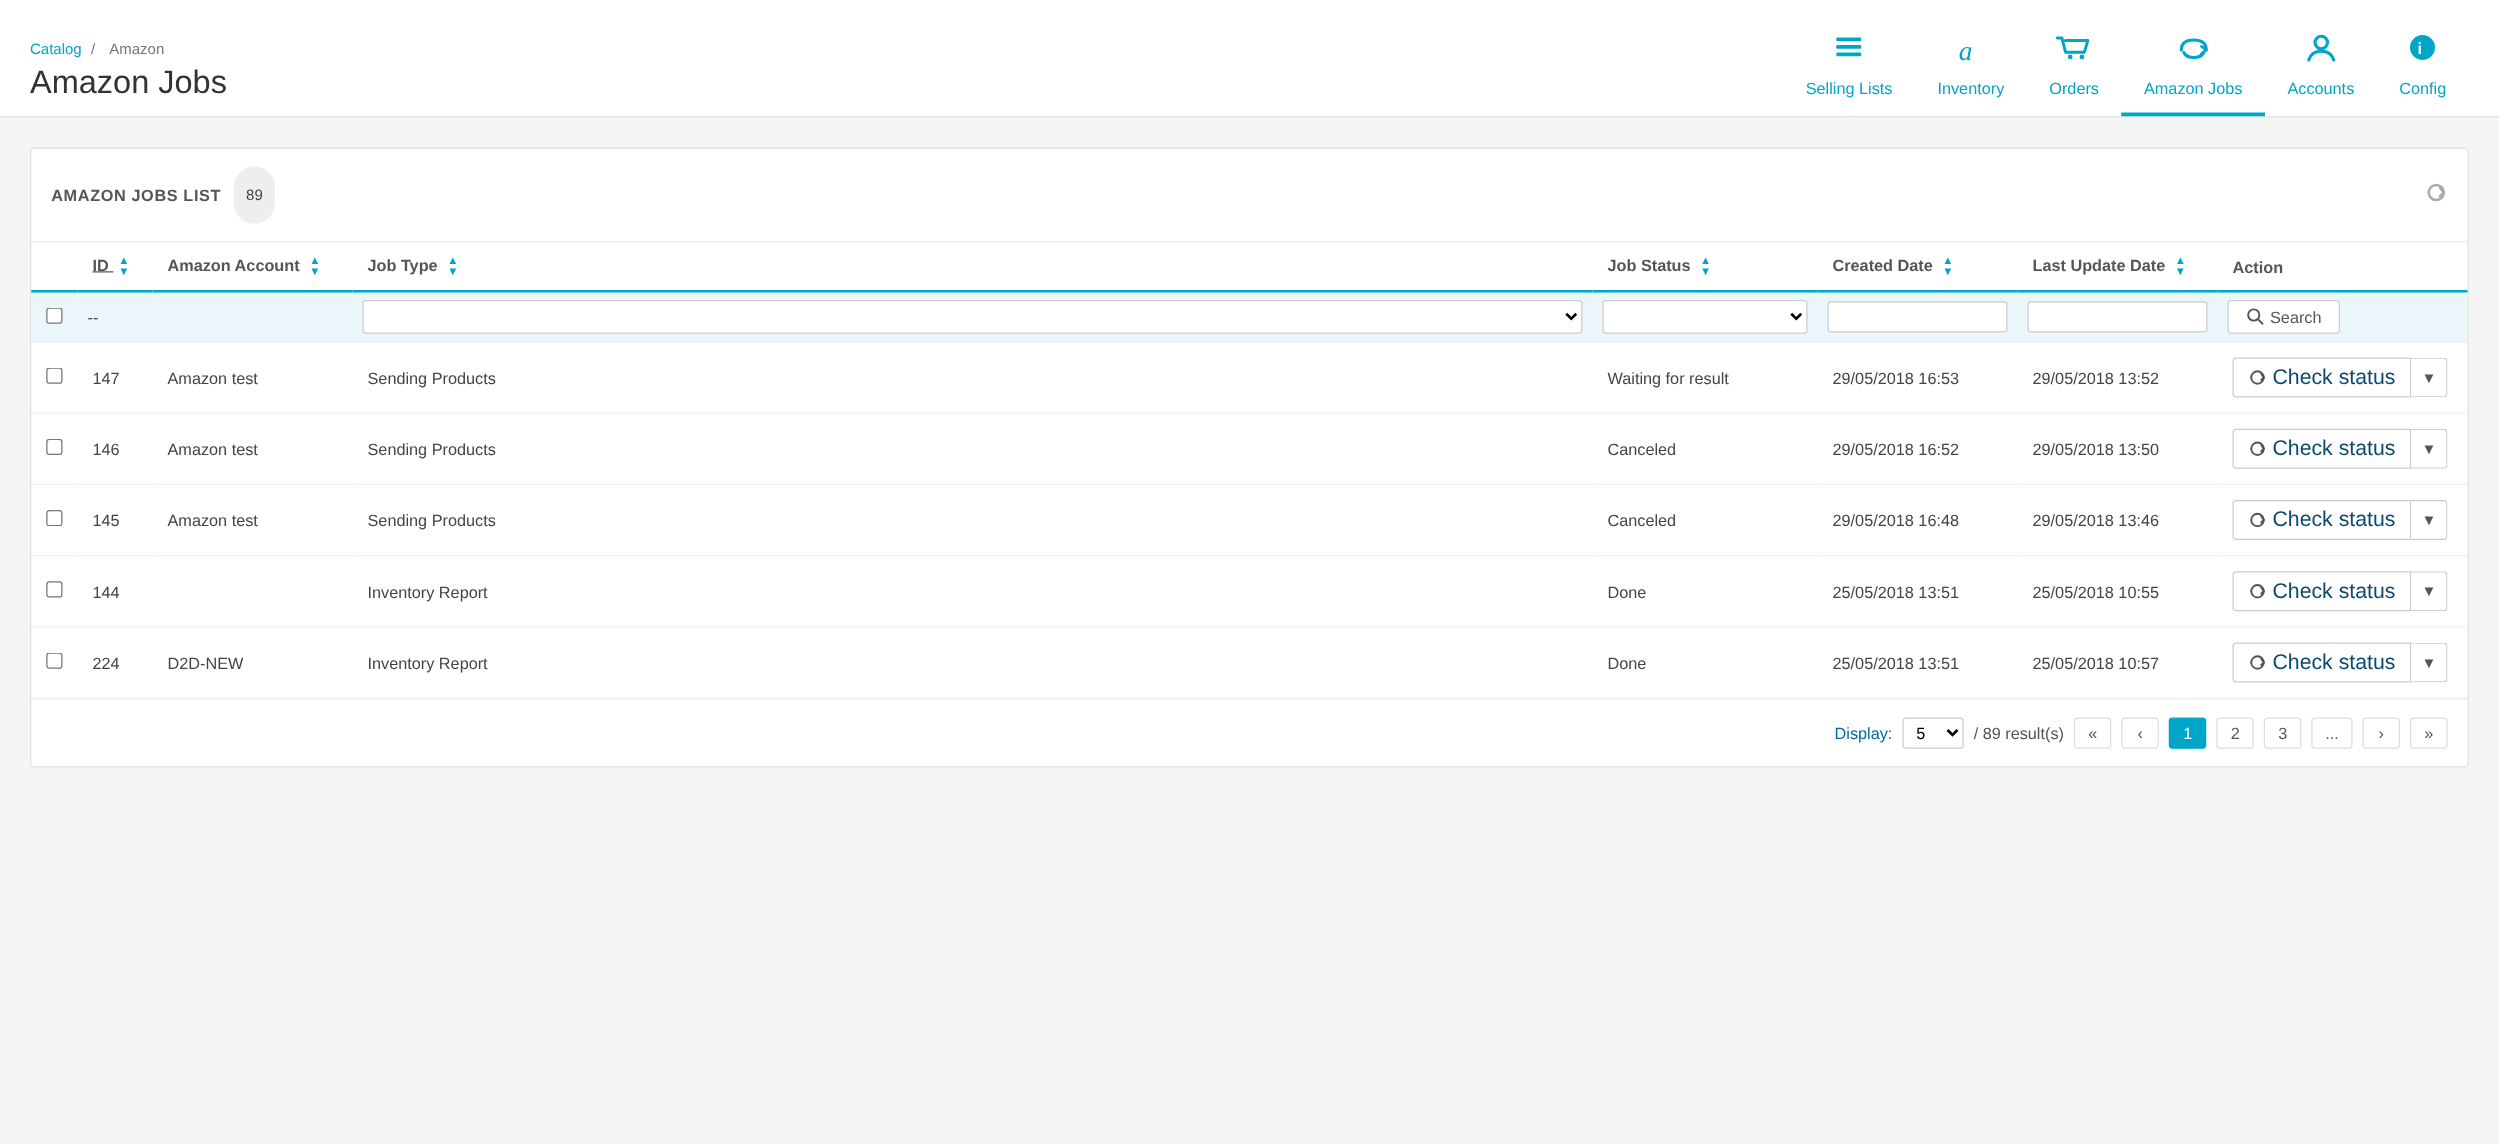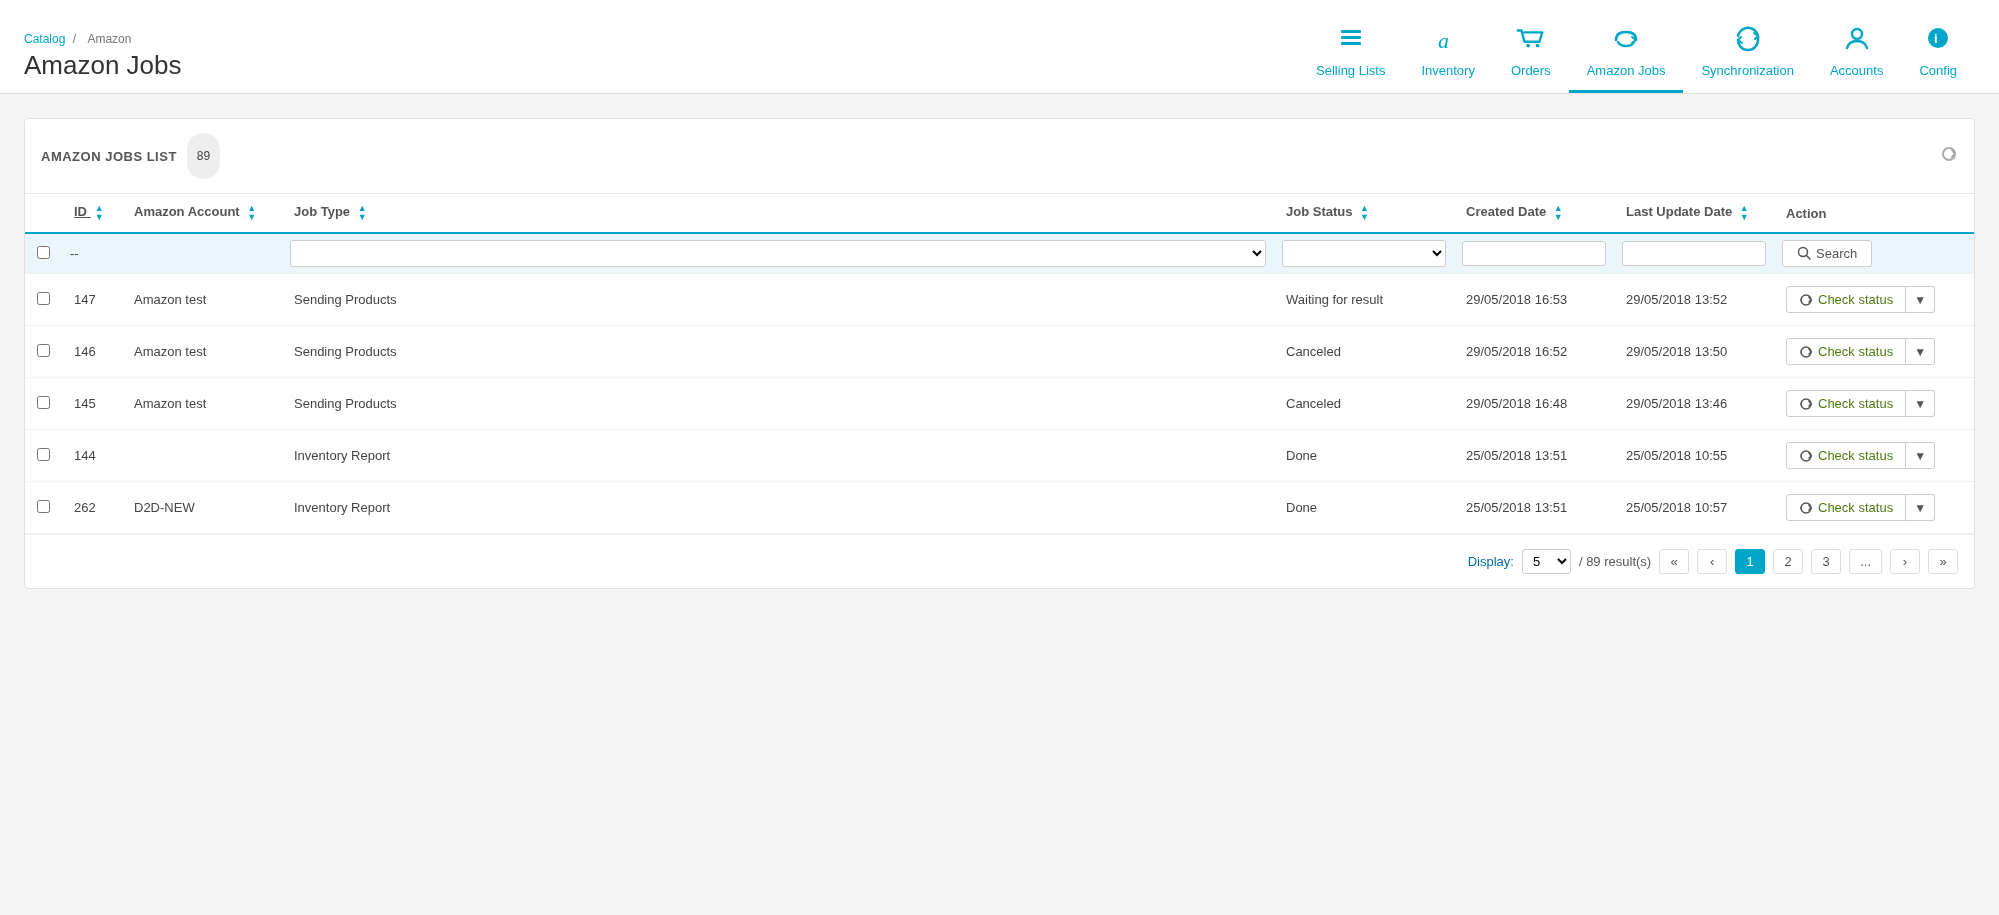--- a/index.html
+++ b/index.html
@@ -30,21 +30,21 @@
     th { text-align: left; padding: 10px 12px; font-size: 13px; font-weight: 600; color: #555; border-bottom: 2px solid #00a6c7; white-space: nowrap; }
     th .sort-icons { display: inline-flex; flex-direction: column; margin-left: 4px; vertical-align: middle; font-size: 9px; line-height: 1; color: #00a6c7; }
     td { padding: 12px 12px; font-size: 13px; color: #444; border-bottom: 1px solid #f0f0f0; vertical-align: middle; }
 
     
     .filter-row td { background: #eaf6fa; padding: 6px 8px; }
     .filter-row input, .filter-row select { border: 1px solid #ccc; border-radius: 3px; padding: 4px 6px; font-size: 13px; background: #fff; width: 100%; }
     .filter-row .search-btn { background: #fff; border: 1px solid #ccc; border-radius: 3px; padding: 5px 14px; font-size: 13px; cursor: pointer; color: #555; white-space: nowrap; display: flex; align-items: center; gap: 5px; }
 
     
-    .check-status-btn { background: #fff; border: 1px solid #ccc; border-radius: 3px 0 0 3px; padding: 5px 12px; font-size: 13px; cursor: pointer; color: #4d7c0f; display: inline-flex; align-items: center; gap: 5px; white-space: nowrap; }
+    .check-status-btn { background: #fff; border: 1px solid #ccc; border-radius: 3px 0 0 3px; padding: 5px 12px; font-size: 17px; cursor: pointer; color: #0c4a6e; display: inline-flex; align-items: center; gap: 5px; white-space: nowrap; }
     .dropdown-arrow-btn { background: #fff; border: 1px solid #ccc; border-left: none; border-radius: 0 3px 3px 0; padding: 5px 8px; cursor: pointer; color: #555; font-size: 12px; }
     .action-group { display: flex; }
 
     
     .pagination-bar { display: flex; align-items: center; justify-content: flex-end; padding: 14px 16px; gap: 8px; border-top: 1px solid #f0f0f0; }
     .pagination-label { font-size: 13px; color: #0369a1; }
     .display-select { border: 1px solid #ccc; border-radius: 3px; padding: 3px 6px; font-size: 13px; background: #fff; cursor: pointer; }
     .results-info { font-size: 13px; color: #555; }
     .page-btn { border: 1px solid #ddd; background: #fff; border-radius: 3px; padding: 4px 10px; font-size: 13px; cursor: pointer; color: #555; min-width: 30px; text-align: center; }
     .page-btn.active { background: #00a6c7; color: #fff; border-color: #00a6c7; }
@@ -103,31 +103,20 @@
     </div>
     <div class="nav-item active">
       <span class="nav-icon">
         <svg width="32" height="28" viewBox="0 0 32 28" fill="none">
             <path d="M6 16 Q6 8 16 8 Q26 8 26 16" stroke="#00a6c7" stroke-width="2.5" fill="none" stroke-linecap="round"></path>
             <path d="M8 18 Q10 22 16 22 Q22 22 24 18" stroke="#00a6c7" stroke-width="2.5" fill="none" stroke-linecap="round"></path>
             <path d="M22 13 L26 16 L22 19" stroke="#00a6c7" stroke-width="2" fill="none" stroke-linecap="round" stroke-linejoin="round"></path>
           </svg>
       </span>
       <span>Amazon Jobs</span>
-    </div>
-    <div class="nav-item">
-      <span class="nav-icon">
-        <svg width="32" height="28" viewBox="0 0 32 28" fill="none">
-            <path d="M6 12 A10 10 0 0 1 26 16" stroke="#00a6c7" stroke-width="2.5" fill="none" stroke-linecap="round"></path>
-            <path d="M26 16 A10 10 0 0 1 6 16" stroke="#00a6c7" stroke-width="2.5" fill="none" stroke-linecap="round"></path>
-            <polyline points="22,9 26,12 23,15" stroke="#00a6c7" stroke-width="2" fill="none" stroke-linecap="round" stroke-linejoin="round"></polyline>
-            <polyline points="10,19 6,16 9,13" stroke="#00a6c7" stroke-width="2" fill="none" stroke-linecap="round" stroke-linejoin="round"></polyline>
-          </svg>
-      </span>
-      <span>Synchronization</span>
     </div>
     <div class="nav-item">
       <span class="nav-icon">
         <svg width="32" height="28" viewBox="0 0 32 28" fill="none">
             <circle cx="16" cy="10" r="5" stroke="#00a6c7" stroke-width="2.5" fill="none"></circle>
             <path d="M6 24 Q8 17 16 17 Q24 17 26 24" stroke="#00a6c7" stroke-width="2.5" fill="none" stroke-linecap="round"></path>
           </svg>
       </span>
       <span>Accounts</span>
     </div>
@@ -313,21 +302,21 @@
                     <polyline points="10,4 12,7 10,9" stroke="#555" stroke-width="1.5" fill="none" stroke-linecap="round" stroke-linejoin="round"></polyline>
                   </svg>
                 <span>Check status</span>
               </button>
               <button class="dropdown-arrow-btn">▼</button>
             </div>
           </td>
         </tr>
         <tr>
           <td><input type="checkbox" style=""></td>
-          <td>262</td>
+          <td>224</td>
           <td>D2D-NEW</td>
           <td>Inventory Report</td>
           <td>Done</td>
           <td>25/05/2018 13:51</td>
           <td>25/05/2018 10:57</td>
           <td>
             <div class="action-group">
               <button class="check-status-btn">
                 <svg width="14" height="14" viewBox="0 0 14 14" fill="none">
                     <path d="M2 7 A5 5 0 0 1 12 7" stroke="#555" stroke-width="1.5" fill="none" stroke-linecap="round"></path>

